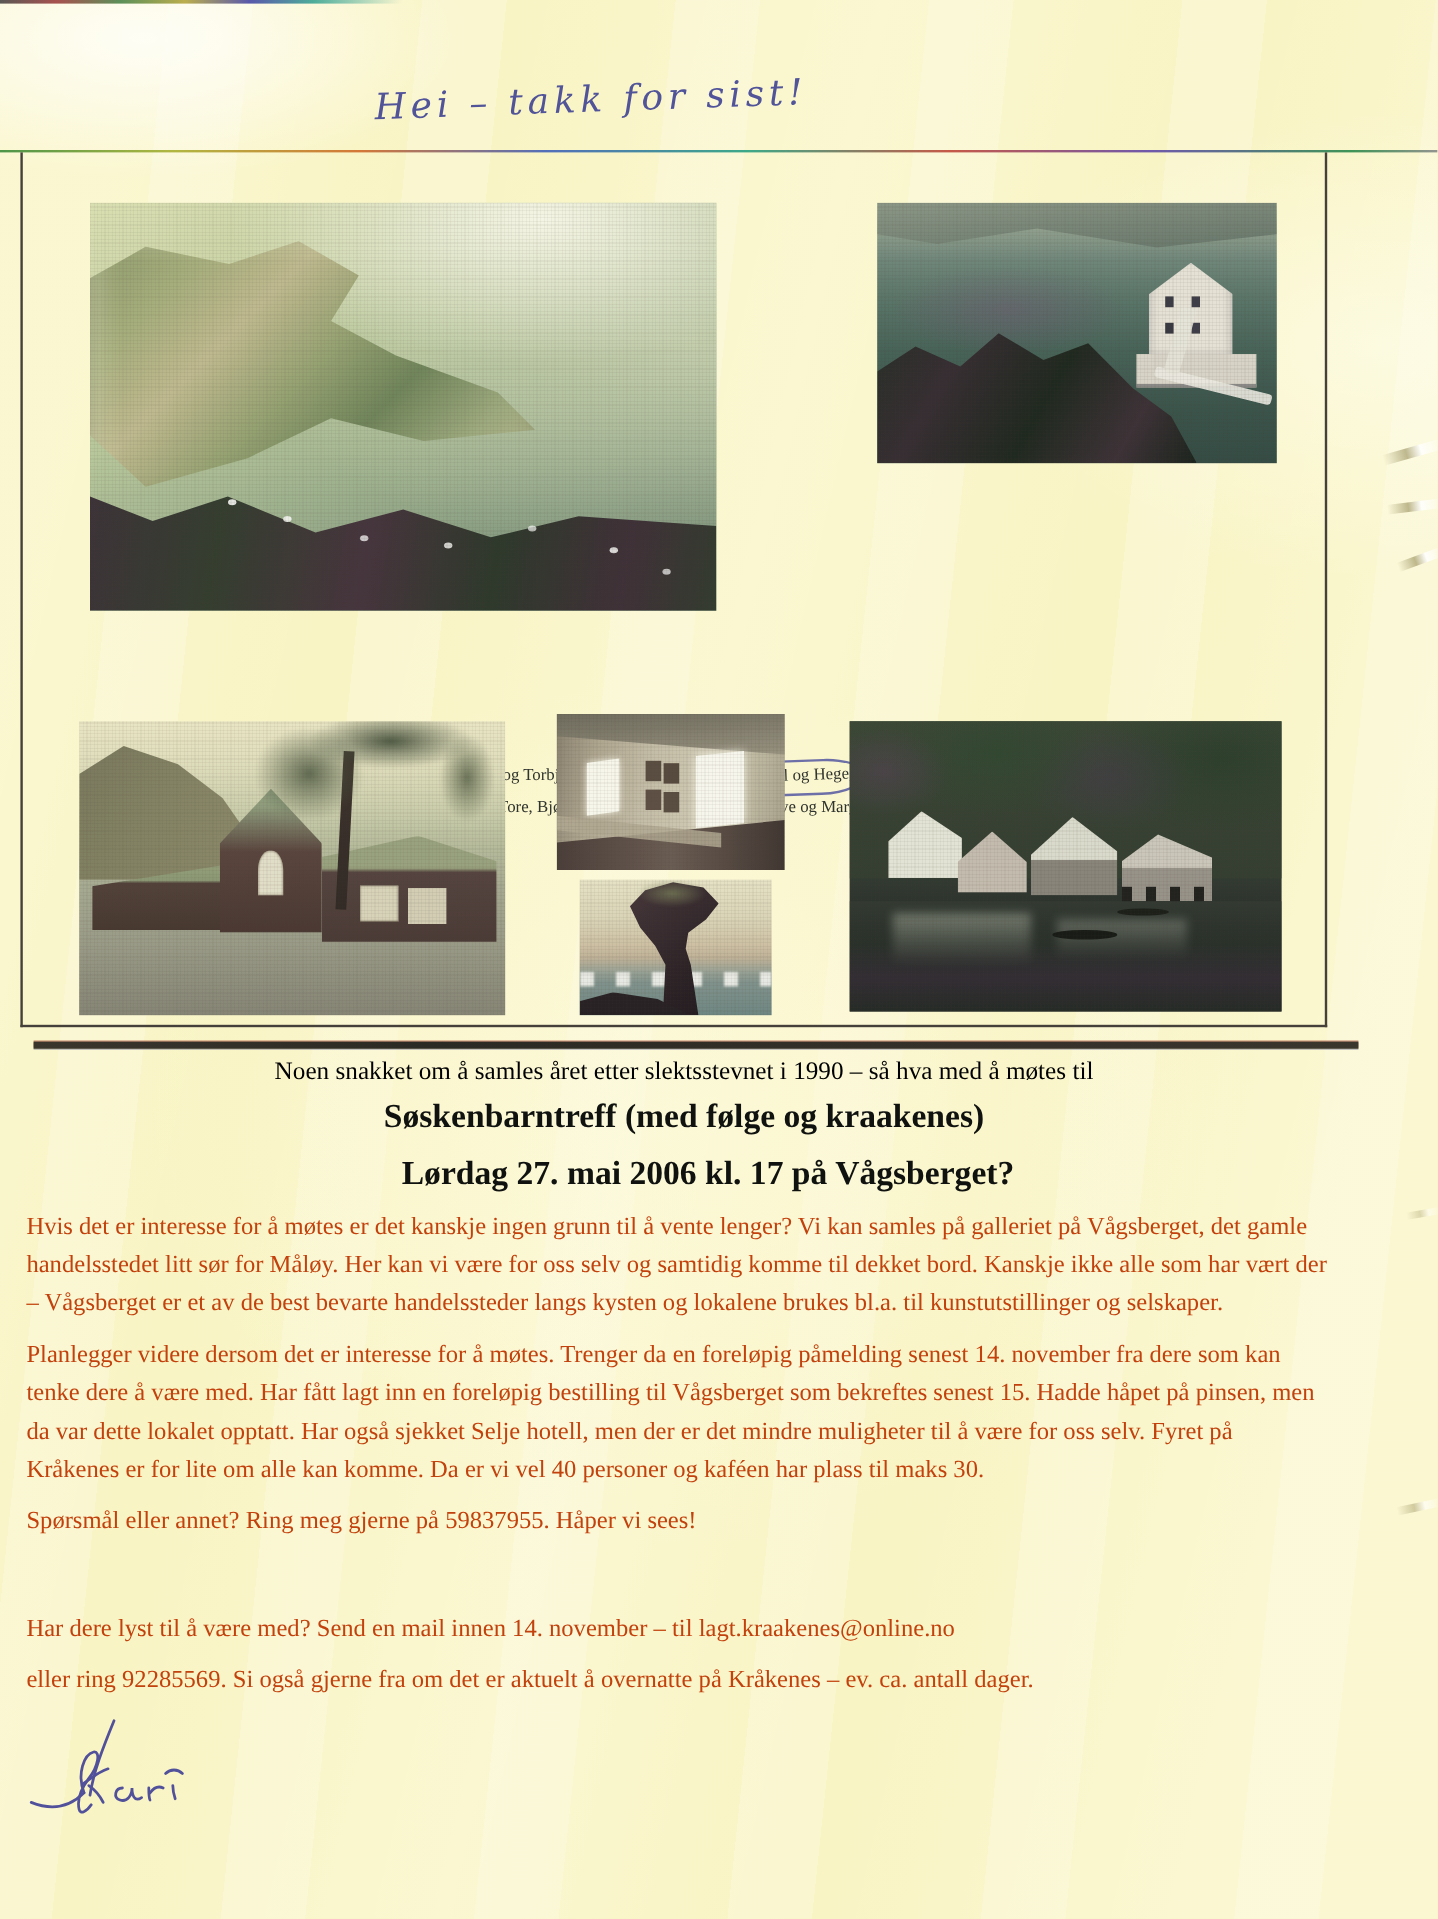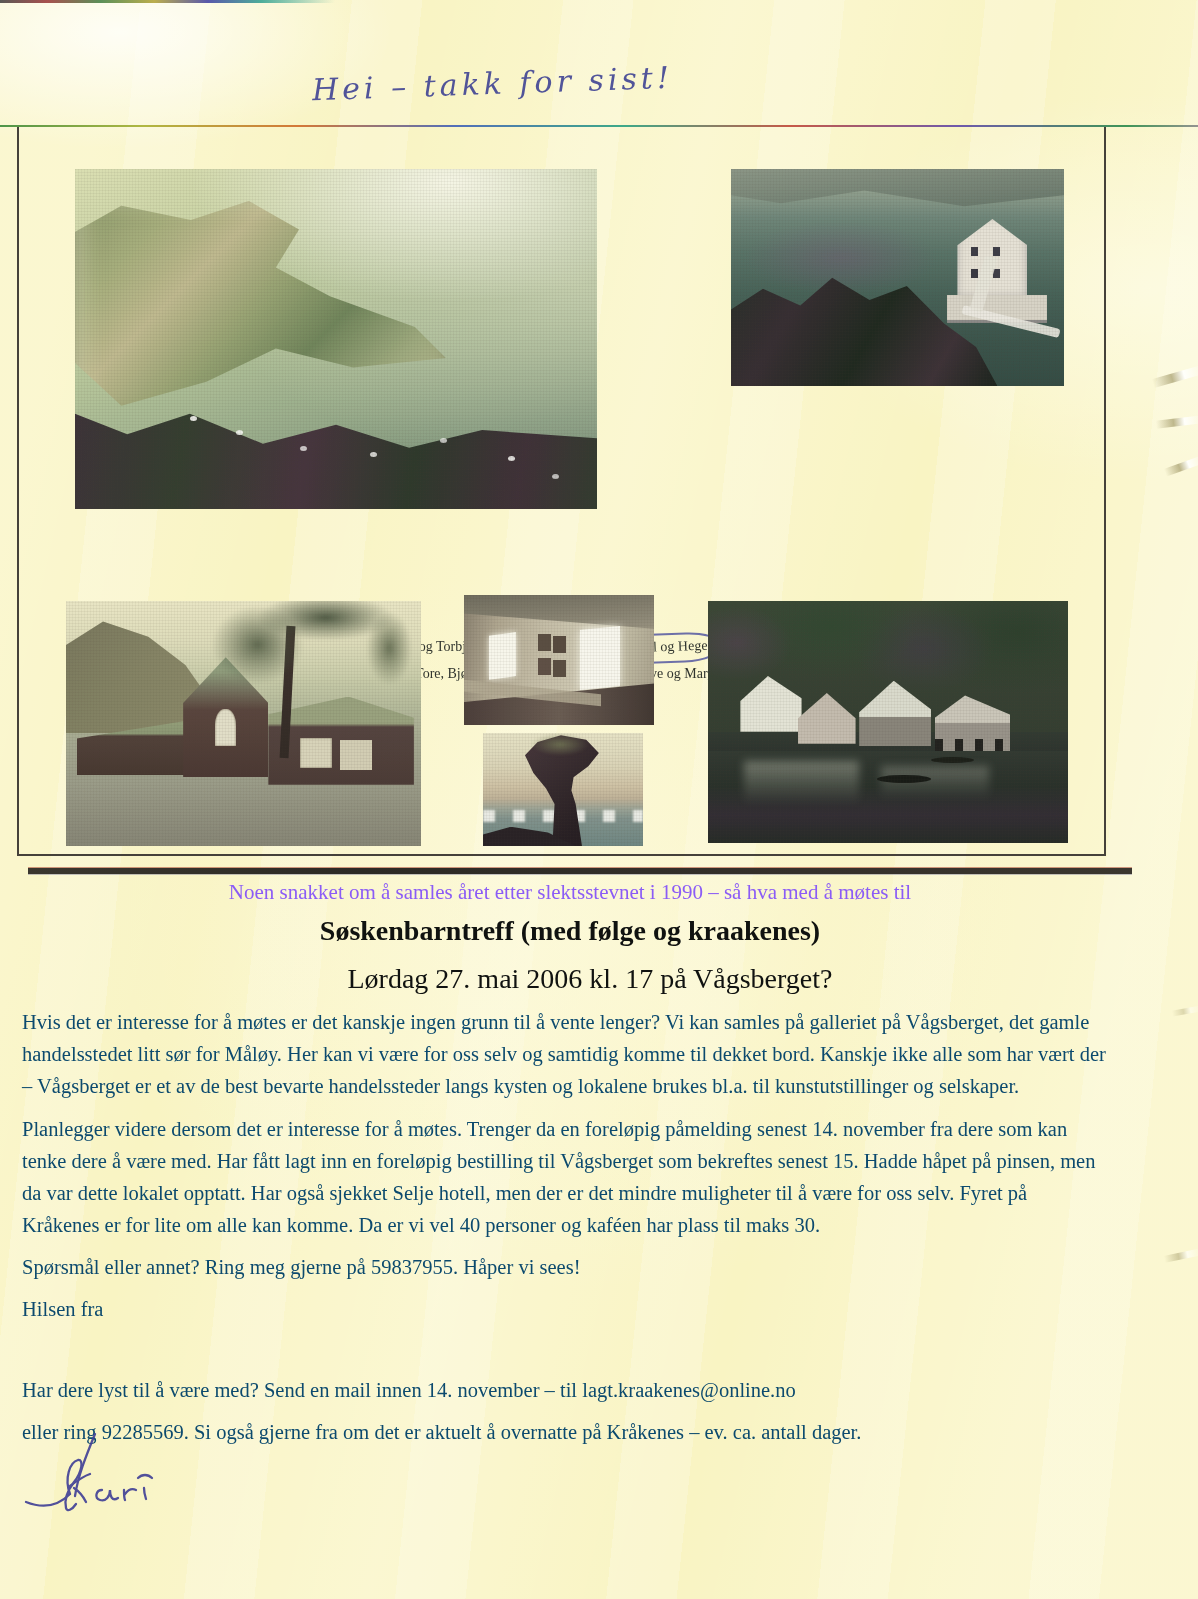--- a/index.html
+++ b/index.html
@@ -183,27 +183,27 @@
     border-radius:48% 52% 55% 45% / 75% 70% 80% 65%;
     transform:rotate(-2deg);}
 
   
   .thick-rule{position:absolute;left:28px;top:868px;width:1104px;height:6px;
     background:linear-gradient(90deg,#3a362e,#2c2a24 30%,#35302a 70%,#3a362e);
     box-shadow:0 -1px 0 rgba(170,70,50,.55), 0 1px 0 rgba(90,90,140,.35);}
 
   
   .center-line{position:absolute;left:0;top:880px;width:1140px;text-align:center;
-    font-size:21px;color:#8b5cf6;}
+    font-size:21px;color:#000000;}
   .h1{position:absolute;left:0;top:915px;width:1140px;text-align:center;
     font-size:28px;font-weight:bold;color:#101210;}
   .h2{position:absolute;left:0;top:963px;width:1180px;text-align:center;
-    font-size:28px;font-weight:normal;color:#101210;}
+    font-size:28px;font-weight:bold;color:#101210;}
   .body-col{position:absolute;left:22px;top:1006px;width:1086px;
-    font-size:20.5px;line-height:1.57;color:#0c4a6e;}
+    font-size:20.5px;line-height:1.57;color:#c2410c;}
   .body-col p{margin:0 0 10px 0;}
   .body-col p.closing{margin-bottom:0;}
   .sig-spacer{height:48px;}
   .footer2{margin-top:12px;}
 
   .signature-svg{position:absolute;left:20px;top:1432px;width:160px;height:100px;}
 </style>
 </head>
 <body>
 
@@ -290,21 +290,20 @@
 <div class="thick-rule"></div>
 
 <div class="center-line">Noen snakket om å samles året etter slektsstevnet i 1990 – så  hva med å møtes til</div>
 <div class="h1">Søskenbarntreff (med følge og kraakenes)</div>
 <div class="h2">Lørdag 27. mai 2006 kl. 17 på Vågsberget?</div>
 
 <div class="body-col">
   <p>Hvis det er interesse for å møtes er det kanskje ingen grunn til å vente lenger? Vi kan samles på galleriet på Vågsberget, det gamle handelsstedet litt sør for Måløy. Her kan vi være for oss selv og samtidig komme til dekket bord. Kanskje ikke alle som har vært der – Vågsberget er et av de best bevarte handelssteder langs kysten og lokalene brukes bl.a. til kunstutstillinger og selskaper.</p>
   <p>Planlegger videre dersom det er interesse for å møtes. Trenger da en foreløpig påmelding senest 14. november fra dere som kan tenke dere å være med. Har fått lagt inn en foreløpig bestilling til Vågsberget som bekreftes senest 15. Hadde håpet på pinsen, men da var dette lokalet opptatt. Har også sjekket Selje hotell, men der er det mindre muligheter til å være for oss selv. Fyret på Kråkenes er for lite om alle kan komme. Da er vi vel 40 personer og kaféen har plass til maks 30.</p>
   <p>Spørsmål eller annet? Ring meg gjerne på 59837955. Håper vi sees!</p>
-  <p class="closing">Hilsen fra</p>
   <div class="sig-spacer"></div>
   <p><span>Har dere lyst til å være med? Send en mail innen 14. november – til </span><span>lagt.kraakenes@online.no</span></p>
   <p class="footer2">eller ring 92285569. Si også gjerne fra om det er aktuelt å overnatte på Kråkenes – ev. ca. antall dager.</p>
 </div>
 
 <svg class="signature-svg" viewBox="0 0 160 100">
   <g fill="none" stroke="#3f3f96" stroke-width="2.3" stroke-linecap="round" opacity="0.9">
     <path d="M75 2 C 66 24, 58 44, 55 64"></path>
     <path d="M6 70 C 26 78, 40 72, 50 62"></path>
     <path d="M50 62 C 44 46, 50 30, 58 28 C 64 27, 62 40, 54 50 C 48 58, 44 68, 46 76 C 47 80, 52 78, 56 72"></path>

